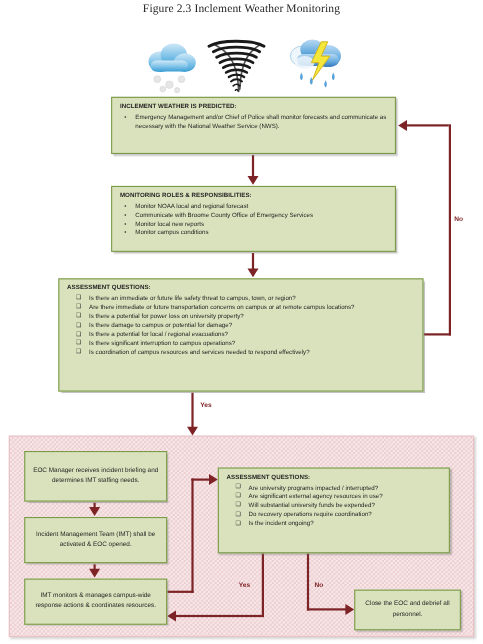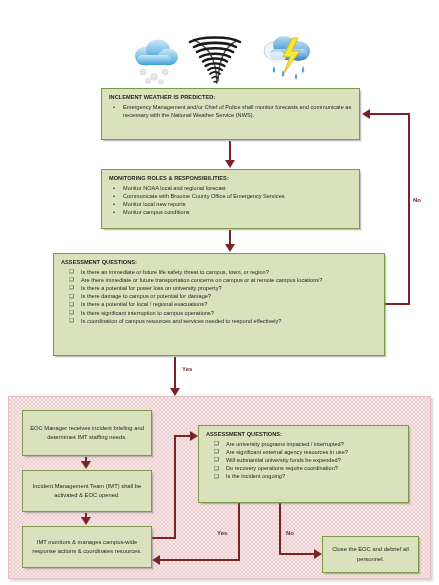--- a/index.html
+++ b/index.html
@@ -106,20 +106,21 @@
     font-size:6px;
     font-weight:bold;
     color:#7d2326;
   }
 </style>
 </head>
 <body>
 
 <div id="stage">
 
+  <div class="fig-title">Figure 2.3 Inclement Weather Monitoring</div>
 
   <div class="icon-row">
 
     <svg id="icon-snow" width="48" height="52" viewBox="0 0 48 52">
       <defs>
         <linearGradient id="gsnow" x1="0" y1="0" x2="0" y2="1">
           <stop offset="0%" stop-color="#cfe8f7"></stop>
           <stop offset="55%" stop-color="#7ec2e8"></stop>
           <stop offset="100%" stop-color="#3c9ed4"></stop>
         </linearGradient>

